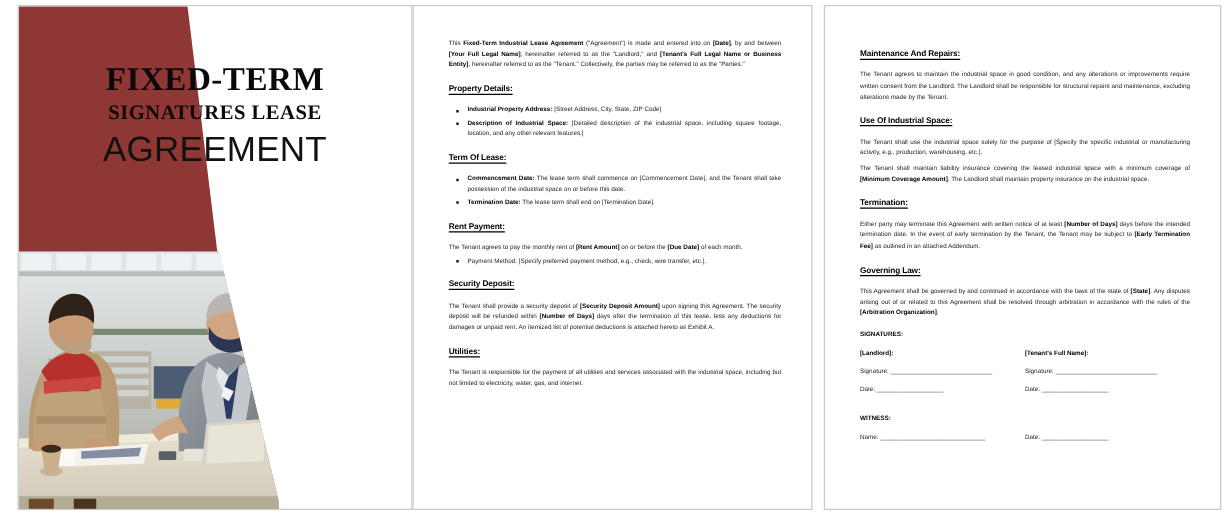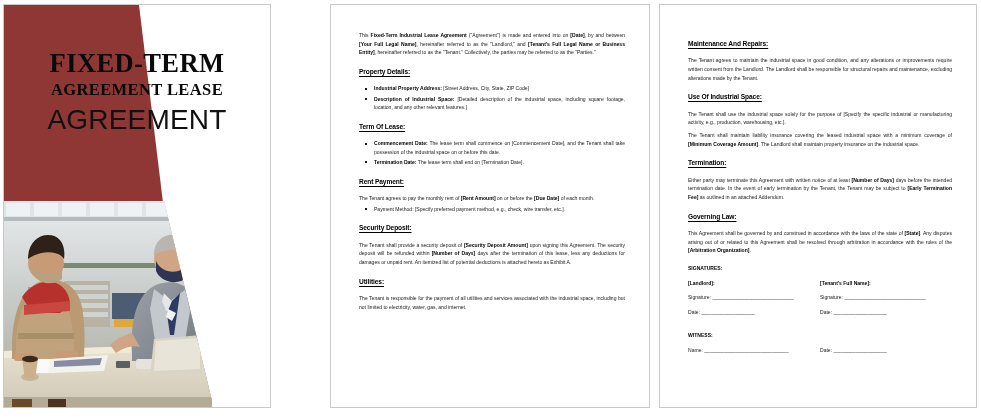--- a/index.html
+++ b/index.html
@@ -21,21 +21,21 @@
   }
 
   
   .page {
     position: absolute;
     background: #ffffff;
     border: 1px solid #c9c9c9;
     box-sizing: border-box;
     overflow: hidden;
   }
-  #page-1 { left: 3px;   top: 4px; width: 268px; height: 404px; }
+  #page-1 { left: 14px;   top: 4px; width: 316px; height: 404px; }
   #page-2 { left: 330px; top: 4px; width: 320px; height: 404px; }
   #page-3 { left: 659px; top: 4px; width: 318px; height: 404px; }
 
   
   .cover-shape {
     position: absolute;
     left: 0; top: 0;
     width: 165px;
     height: 206px;
     background: #8f3734;
@@ -169,21 +169,21 @@
 <body>
 
 <div class="canvas">
 
   <div class="page" id="page-1">
 
     <div class="cover-shape"></div>
 
     <div class="cover-title-block">
       <div class="cover-line-1">FIXED-TERM</div>
-      <div class="cover-line-2">AGREEMENT LEASE</div>
+      <div class="cover-line-2">SIGNATURES LEASE</div>
       <div class="cover-line-3">AGREEMENT</div>
     </div>
 
     <div class="cover-photo">
       <svg viewBox="0 0 210 210" preserveAspectRatio="none" aria-hidden="true">
         <defs>
           <linearGradient id="wall" x1="0" y1="0" x2="0" y2="1">
             <stop offset="0%" stop-color="#e9ecef"></stop>
             <stop offset="45%" stop-color="#c8ccc9"></stop>
             <stop offset="100%" stop-color="#a8a69b"></stop>

